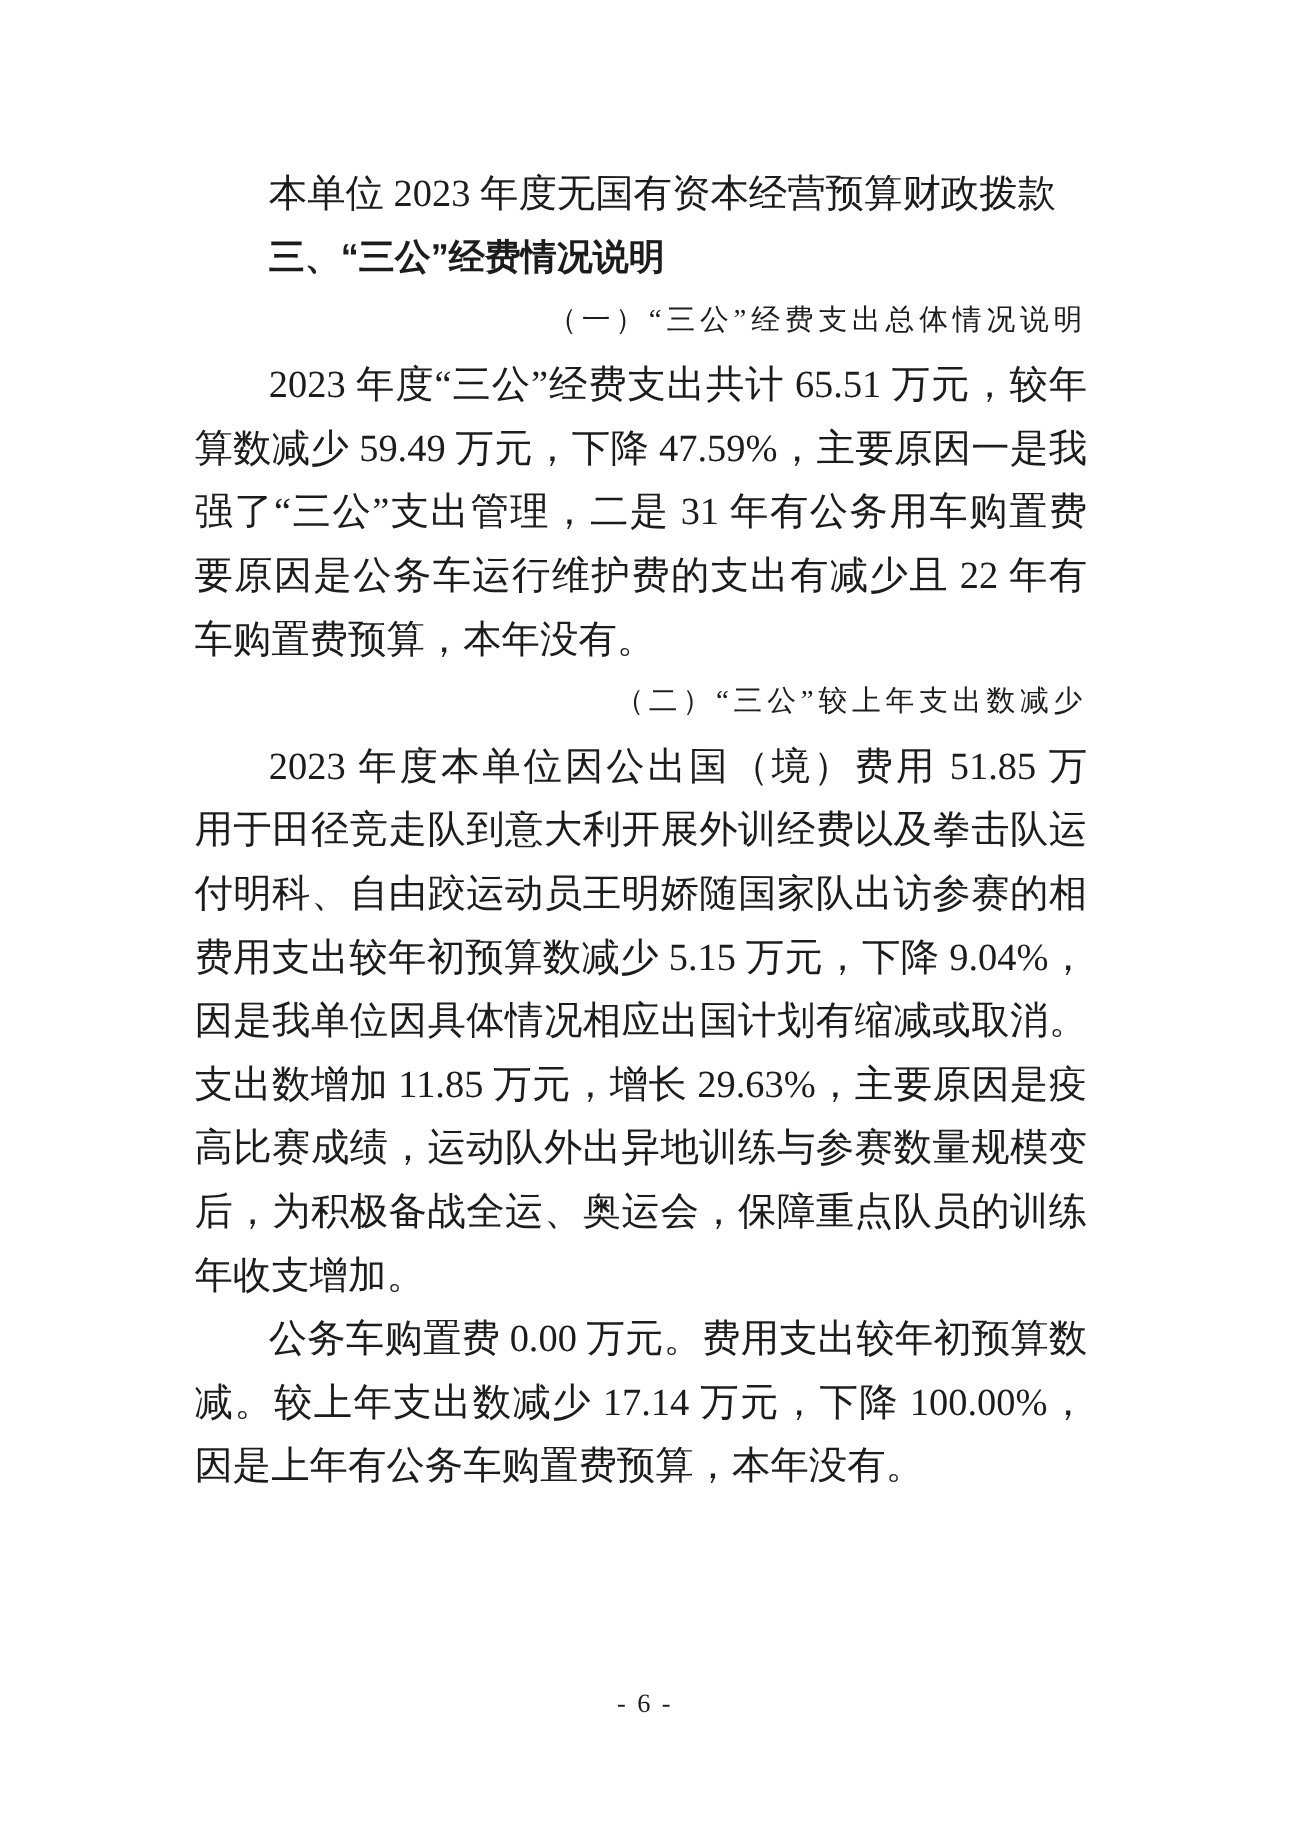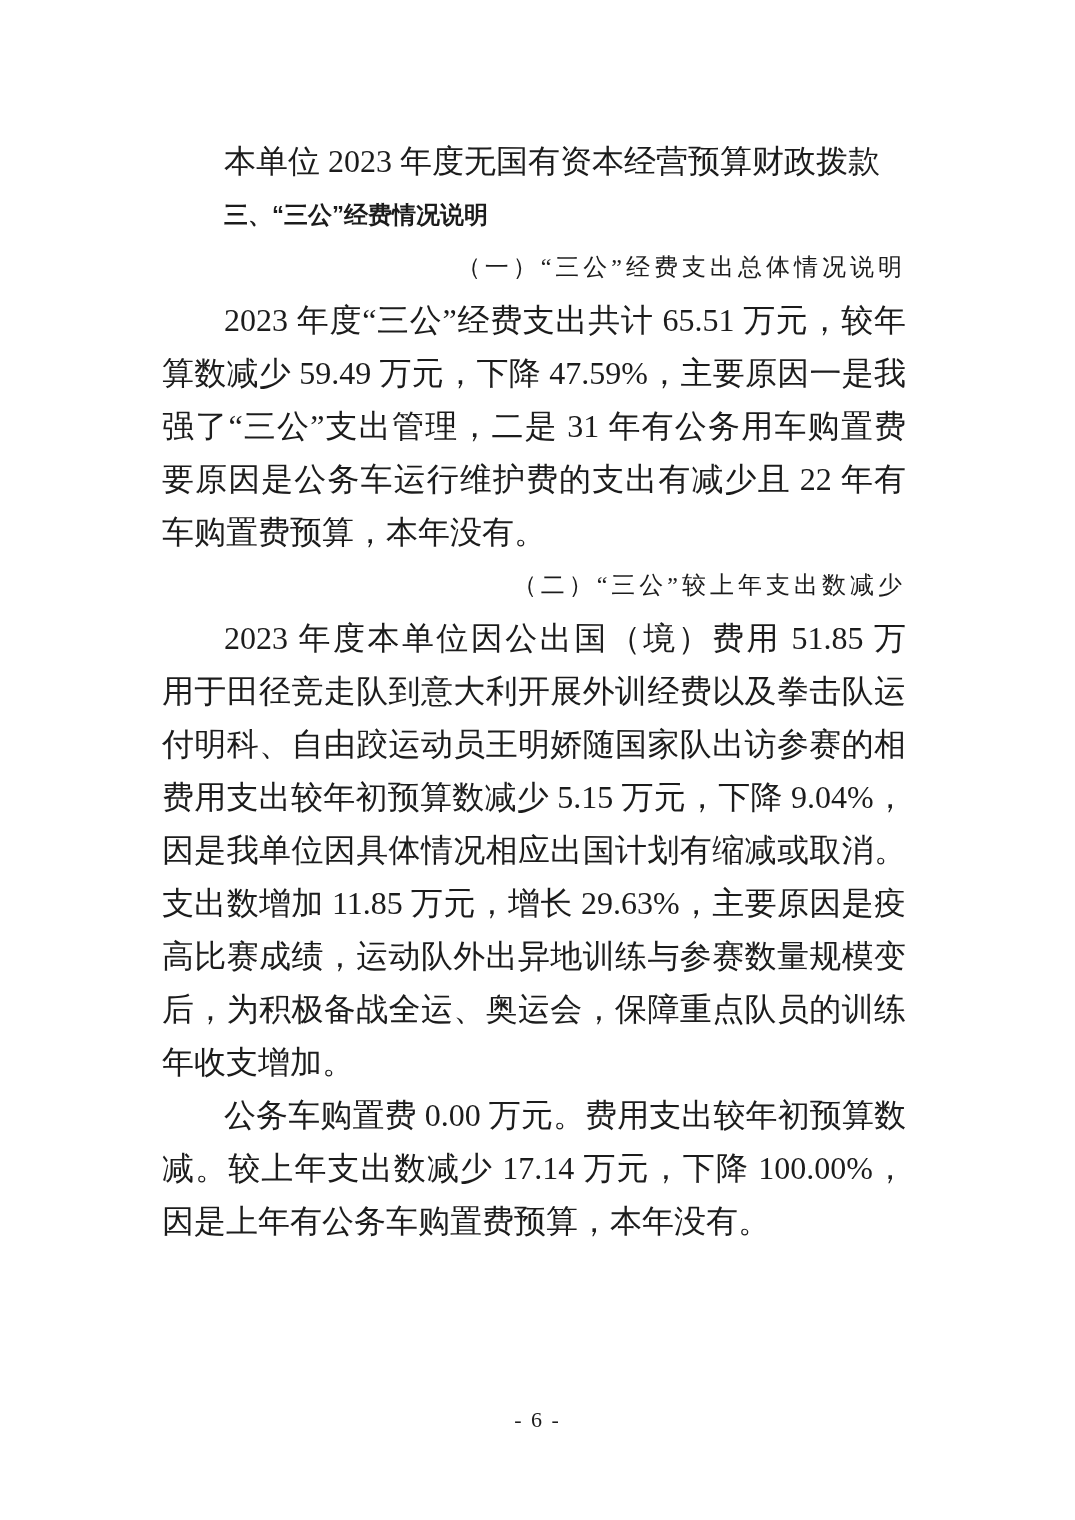--- a/index.html
+++ b/index.html
@@ -34,21 +34,21 @@
     font-weight: normal;
   }
   .just {
     text-align: justify;
     text-align-last: justify;
   }
   .indent { text-indent: 62px; }
   .heading-main {
     font-family: "Liberation Sans", "DejaVu Sans", sans-serif;
     font-weight: 700;
-    font-size: 24px;
+    font-size: 30px;
   }
   .heading-kai {
     font-size: 24px;
     letter-spacing: 4px;
     text-align: right;
   }
   .footer {
     position: absolute;
     left: 0;
     top: 1398px;

